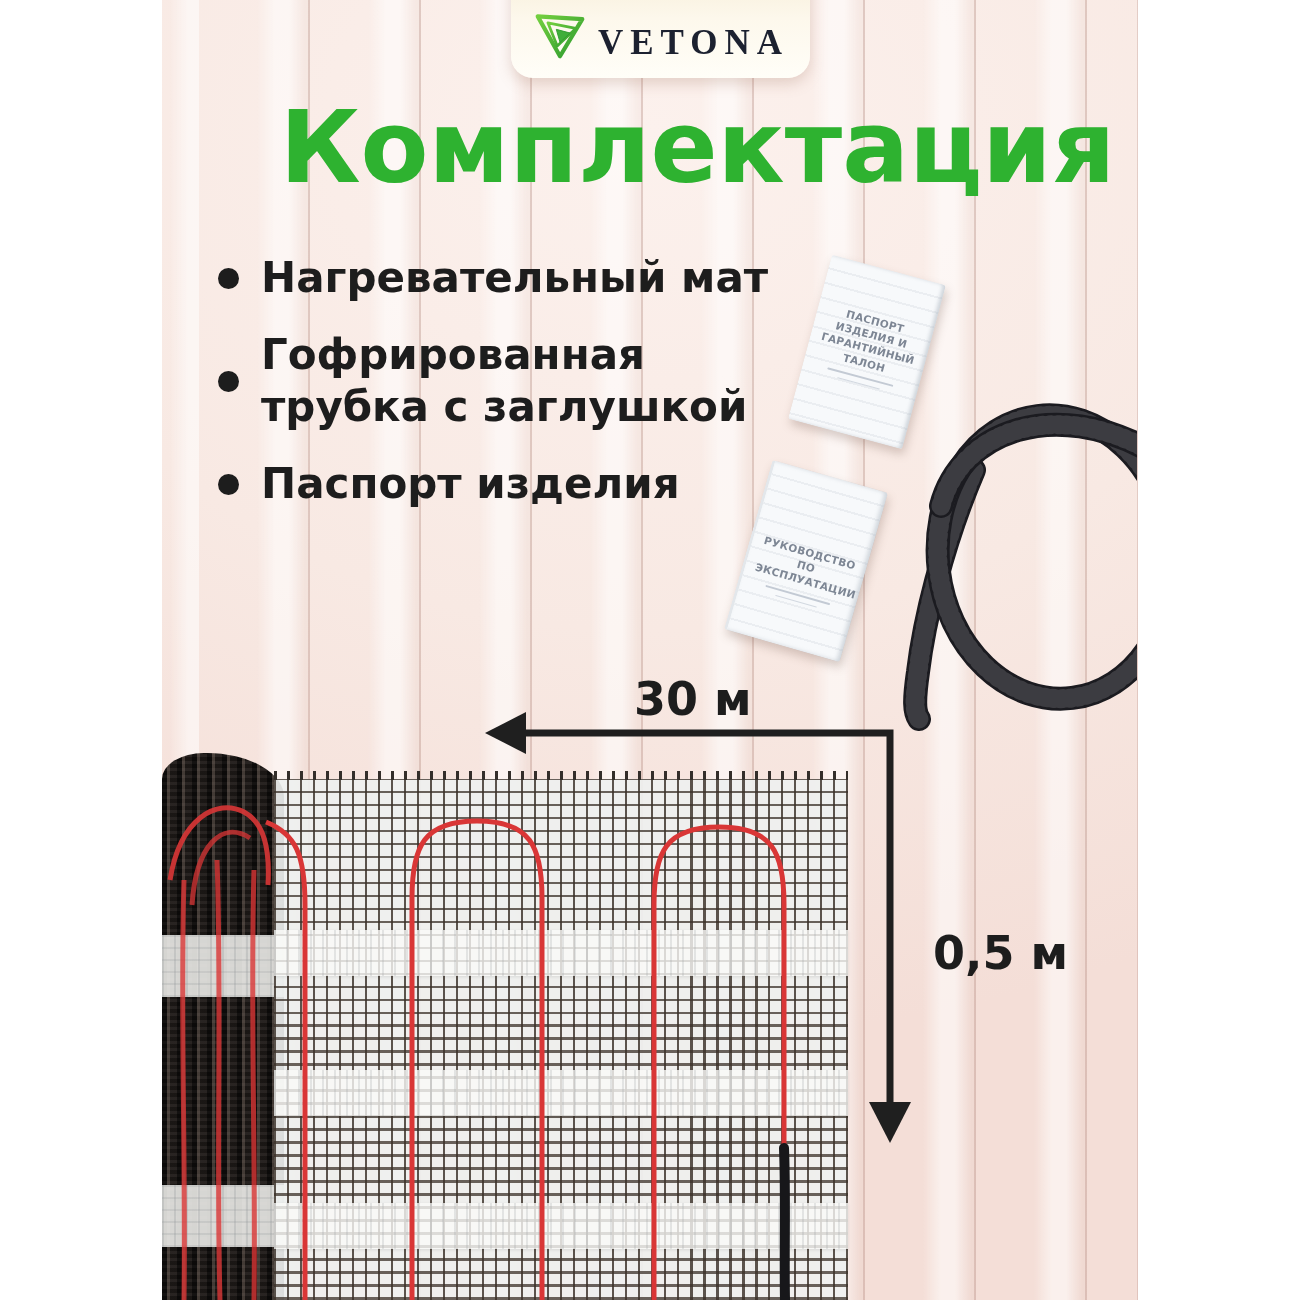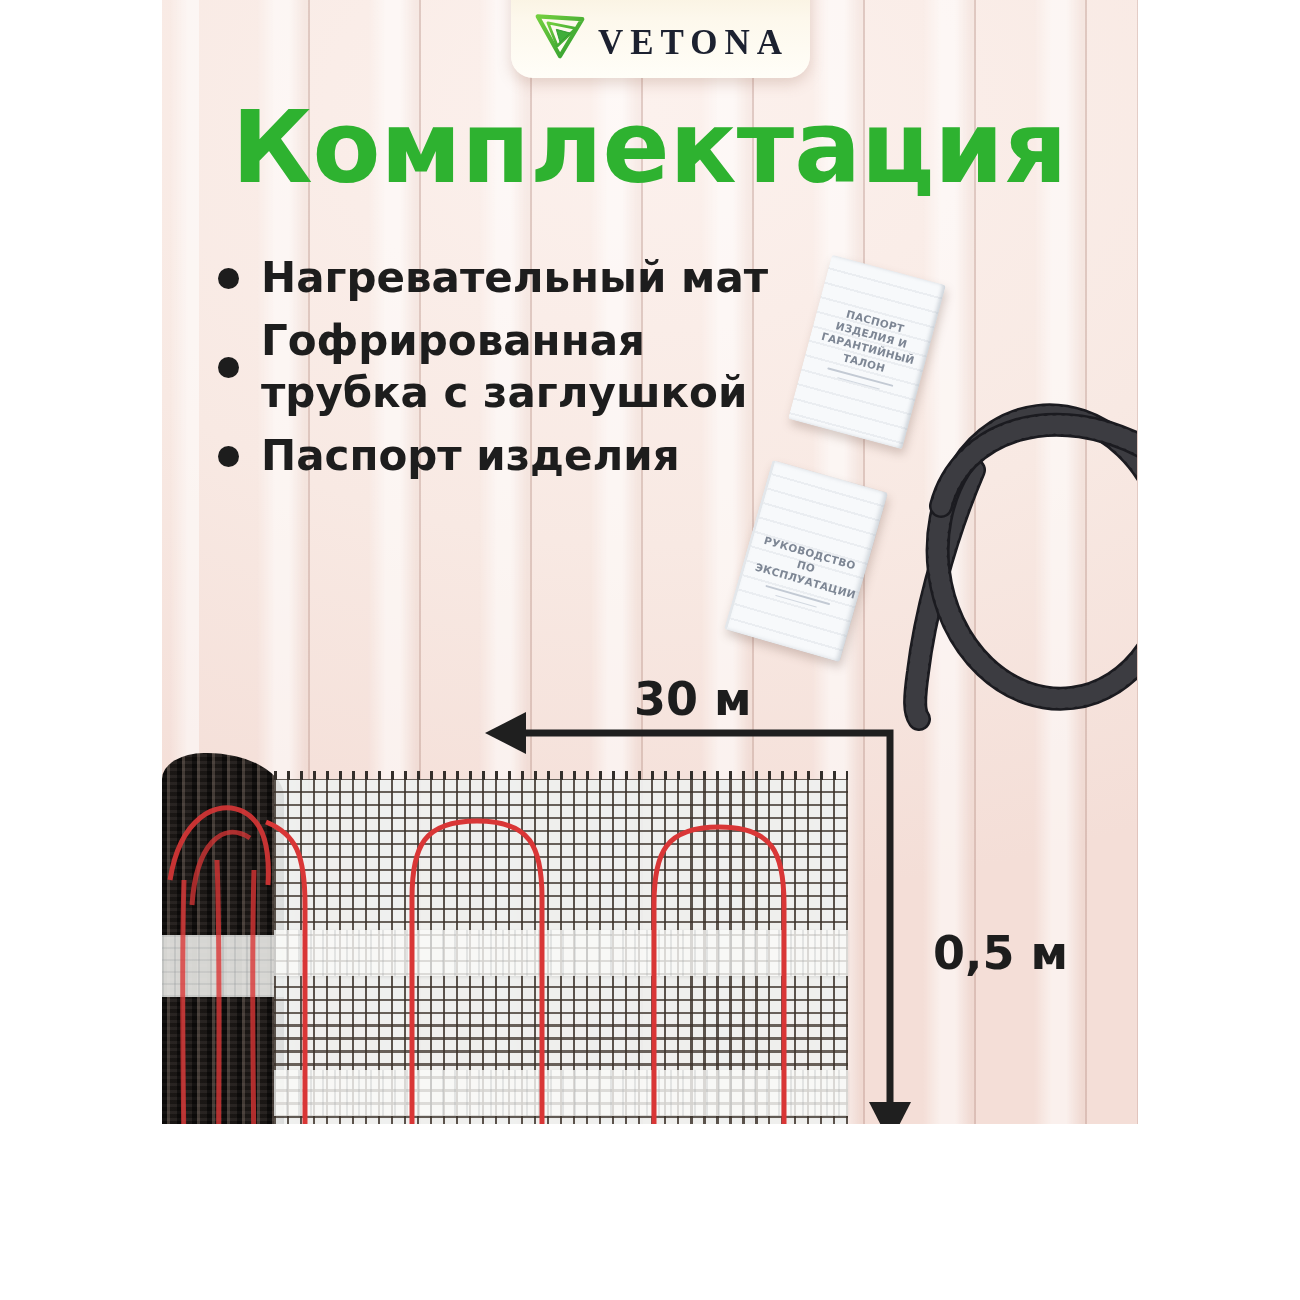--- a/index.html
+++ b/index.html
@@ -1,40 +1,40 @@
 <!DOCTYPE html>
 <html><head>
 <meta charset="utf-8">
 <style>
   html,body{margin:0;padding:0;background:#ffffff;}
   .stage{position:relative;width:1300px;height:1300px;background:#ffffff;overflow:hidden;
          font-family:"DejaVu Sans",sans-serif;}
   
-  .backdrop{position:absolute;left:162px;top:0;width:975px;height:1124px;overflow:hidden;
+  .backdrop{position:absolute;left:162px;top:0;width:975px;height:1300px;overflow:hidden;
     background-color:#f8eae5;
     background-image:
       repeating-linear-gradient(90deg, transparent 0 109px, rgba(187,148,138,0.38) 109px 111px),
       repeating-linear-gradient(90deg, rgba(255,255,255,0) 0 58px, rgba(255,255,255,0.55) 76px 90px, rgba(120,70,60,0.03) 106px 111px),
       radial-gradient(120% 70% at 50% 10%, #fcf1ed 0%, #f8e9e3 55%, #f4ded7 100%);
     background-position:37px 0,37px 0,0 0;
     border-right:1px solid rgba(190,150,140,0.35);
   }
   
   .brand-card{position:absolute;left:349px;top:-30px;width:299px;height:108px;
     background:linear-gradient(180deg,#f6eed8 0%,#fdf8ec 45%,#fffef8 100%);
     border-radius:0 0 22px 22px;box-shadow:0 6px 14px rgba(160,110,90,0.25);
     display:flex;align-items:flex-end;justify-content:center;gap:10px;padding-bottom:18px;box-sizing:border-box;}
   .brand-name{font-family:"Liberation Serif","DejaVu Serif",serif;font-size:35px;font-weight:600;
     letter-spacing:7px;color:#1c2130;line-height:1;}
   
   .page-title{position:absolute;left:0;top:94px;width:100%;text-align:center;
-    font-size:99px;font-weight:bold;color:#2eb230;letter-spacing:0px;line-height:1.1;}
+    font-size:99px;font-weight:bold;color:#2eb230;letter-spacing:0px;line-height:1.1;padding-left:48px;}
   
   .package-list{position:absolute;left:56px;top:252px;margin:0;padding:0;list-style:none;
-    display:flex;flex-direction:column;gap:11px;}
+    display:flex;flex-direction:column;gap:25px;}
   .package-list li{display:flex;align-items:center;gap:22px;}
   .bullet-dot{flex:0 0 auto;width:21px;height:21px;border-radius:50%;background:#1d1d1d;}
   .item-label{font-size:42px;line-height:52px;font-weight:bold;color:#1d1d1d;max-width:560px;}
   
   .booklet{position:absolute;background:#f7f9fb;border-radius:3px;box-sizing:border-box;
     box-shadow:3px 5px 10px rgba(120,90,80,0.28), inset -3px 0 4px rgba(160,170,182,0.45);
     background-image:repeating-linear-gradient(180deg, transparent 0 13px, rgba(150,160,175,0.13) 13px 15px);
     text-align:center;padding:0 10px;}
   .booklet .doc-title{font-size:10.5px;font-weight:bold;color:#7d8694;line-height:1.35;letter-spacing:0.3px;}
   .booklet .doc-rule{height:2px;background:#c3cad4;margin:7px auto 0;width:70%;border-radius:1px;}

